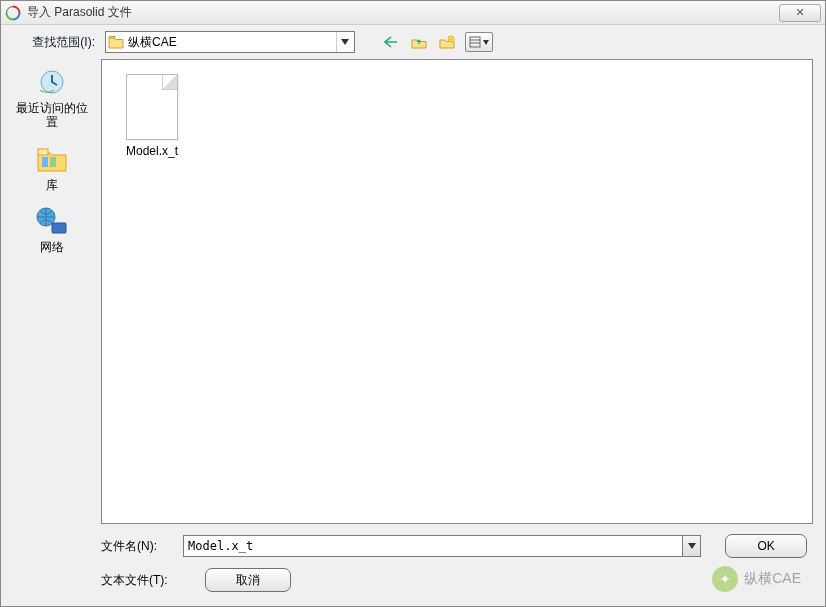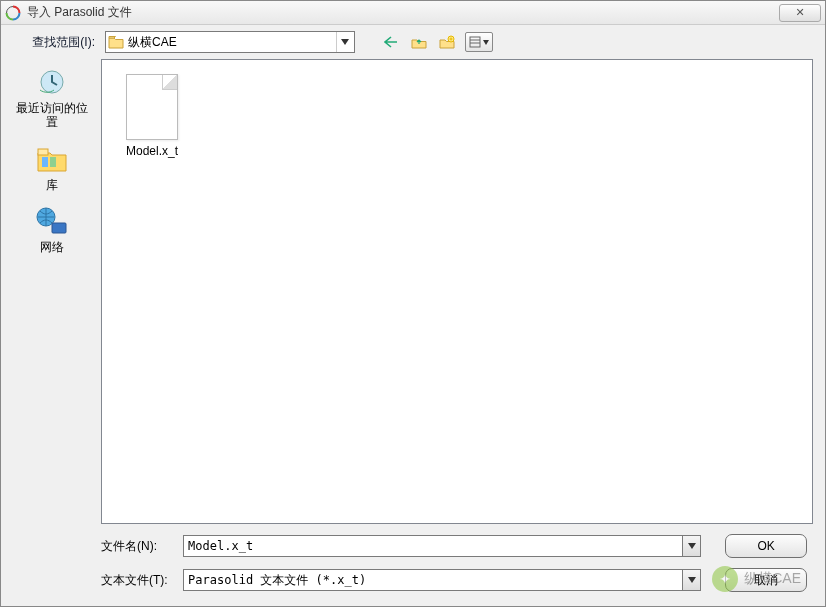--- a/index.html
+++ b/index.html
@@ -165,28 +165,20 @@
         <span class="dd">
           <svg width="8" height="6">
               <path d="M0 0 L8 0 L4 6 Z" fill="#333"></path>
             </svg>
         </span>
       </div>
       <button class="act-btn">OK</button>
     </div>
     <div class="brow">
       <span class="blbl">文本文件(T):</span>
-      <div class="combo">
-        <input class="binput" readonly="" value="Parasolid 文本文件 (*.x_t)" style="">
-        <span class="dd">
-          <svg width="8" height="6">
-              <path d="M0 0 L8 0 L4 6 Z" fill="#333"></path>
-            </svg>
-        </span>
-      </div>
       <button class="act-btn">取消</button>
     </div>
 
     <div class="watermark">
       <span class="wic">✦</span>
       <span>纵横CAE</span>
     </div>
   </div>
 
 </div>

